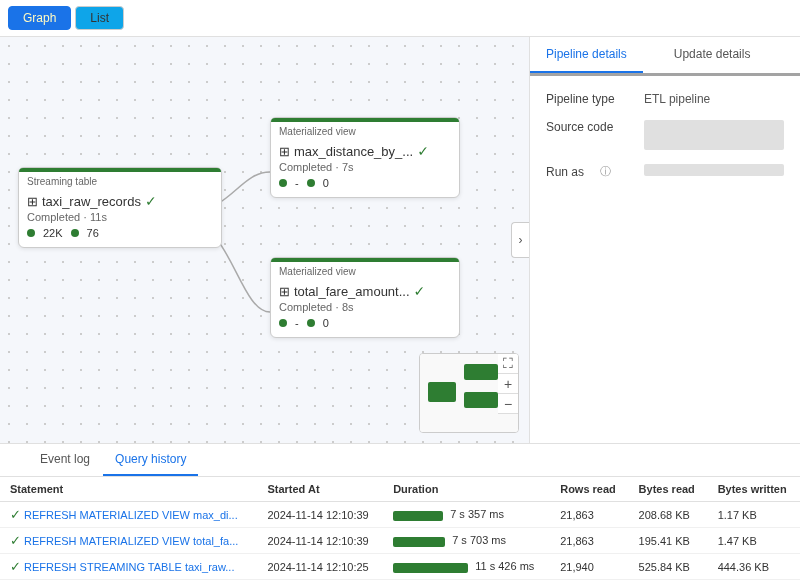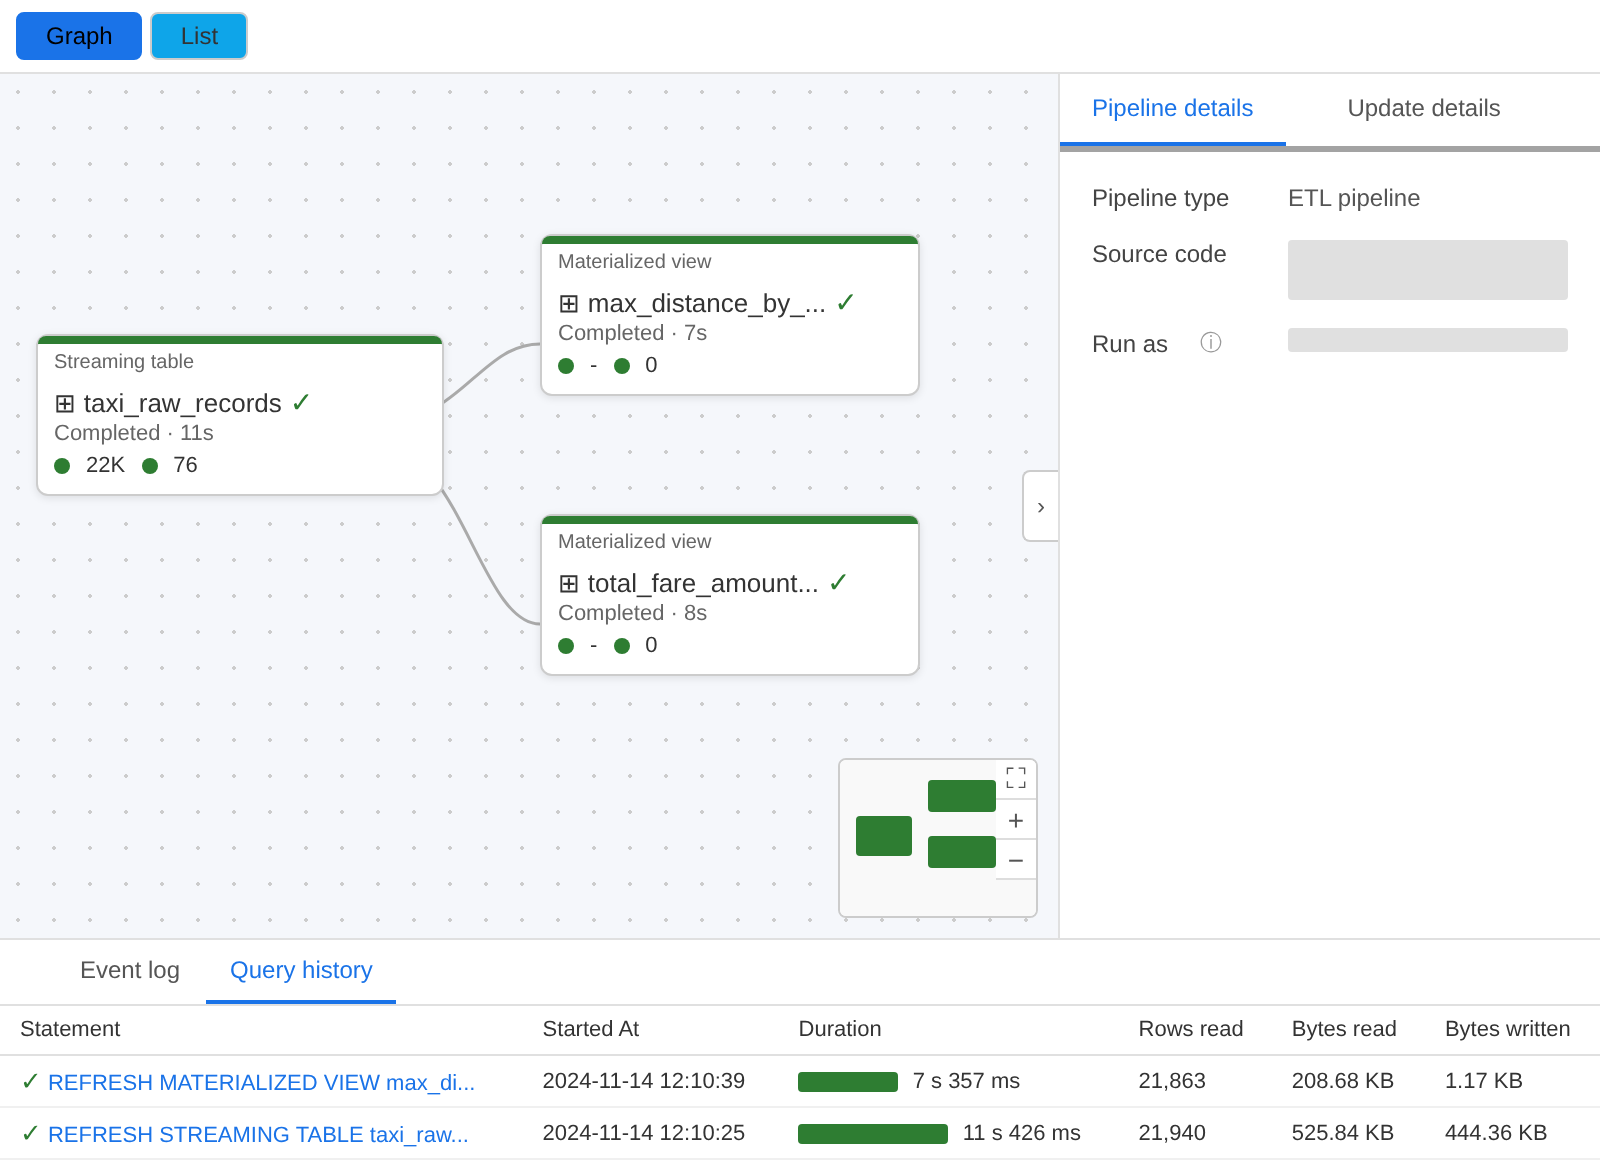--- a/index.html
+++ b/index.html
@@ -1,21 +1,21 @@
 <!DOCTYPE html>
 <html><head>
   <meta charset="utf-8">
   <style>
     * { box-sizing: border-box; margin: 0; padding: 0; }
     body { font-family: -apple-system, BlinkMacSystemFont, 'Segoe UI', sans-serif; font-size: 12px; background: #fff; color: #333; width: 800px; height: 580px; overflow: hidden; display: flex; flex-direction: column; }
 
     
     .top-tabs { display: flex; align-items: center; padding: 6px 8px; border-bottom: 1px solid #e0e0e0; gap: 4px; }
     .tab-btn { padding: 4px 14px; border-radius: 4px; border: 1px solid #ccc; background: #0ea5e9; cursor: pointer; font-size: 12px; color: #333; }
-    .tab-btn.active { background: #1a73e8; color: #000000; border-color: #1a73e8; }
+    .tab-btn.active { background: #1a73e8; color: #fef9c3; border-color: #1a73e8; }
 
     
     .main-content { display: flex; flex: 1; overflow: hidden; }
 
     
     .graph-area { flex: 1; background: #f5f7fb; background-image: radial-gradient(circle, #ccc 1px, transparent 1px); background-size: 18px 18px; position: relative; overflow: hidden; border-right: 1px solid #e0e0e0; }
 
     
     .node { position: absolute; background: #fff; border: 1px solid #ccc; border-radius: 6px; box-shadow: 0 1px 4px rgba(0,0,0,0.1); }
     .node-header { font-size: 10px; color: #666; padding: 4px 8px 0; }
@@ -60,21 +60,21 @@
     .detail-value.blurred-multi { background: #e0e0e0; height: 30px; border-radius: 2px; width: 150px; }
     .info-icon { color: #999; font-size: 11px; margin-left: 2px; }
 
     
     .bottom-section { border-top: 1px solid #e0e0e0; background: #fff; }
     .bottom-tabs { display: flex; gap: 1px; padding: 0 28px; border-bottom: 1px solid #e0e0e0; }
     .bottom-tab { padding: 8px 12px; font-size: 12px; cursor: pointer; color: #555; border-bottom: 2px solid transparent; }
     .bottom-tab.active { color: #1a73e8; border-bottom-color: #1a73e8; font-weight: 500; }
     .table-wrap { overflow-x: auto; }
     table { width: 100%; border-collapse: collapse; font-size: 11px; }
-    thead th { text-align: left; padding: 6px 10px; font-weight: 400; color: #333; border-bottom: 1px solid #e0e0e0; background: #fff; white-space: nowrap; }
+    thead th { text-align: left; padding: 6px 10px; font-weight: 700; color: #333; border-bottom: 1px solid #e0e0e0; background: #fff; white-space: nowrap; }
     tbody td { padding: 5px 10px; border-bottom: 1px solid #f0f0f0; white-space: nowrap; color: #333; }
     .status-check { color: #2e7d32; font-size: 13px; }
     .duration-bar { display: inline-block; height: 10px; background: #2e7d32; border-radius: 2px; margin-right: 4px; vertical-align: middle; }
     .link-text { color: #1a73e8; text-decoration: none; cursor: pointer; }
   </style>
 </head>
 <body>
 
 <div class="top-tabs">
   <button class="tab-btn active">Graph</button>
@@ -220,20 +220,34 @@
       <span class="duration-bar" style="width:50px;"></span>
       7 s 357 ms
     </td>
     <td>21,863</td>
     <td>208.68 KB</td>
     <td>1.17 KB</td>
   </tr>
           <tr>
     <td>
       <span class="status-check">✓</span>
+      <a class="link-text">REFRESH MATERIALIZED VIEW total_fa...</a>
+    </td>
+    <td>2024-11-14 12:10:39</td>
+    <td>
+      <span class="duration-bar" style="width:52px;"></span>
+      7 s 703 ms
+    </td>
+    <td>21,863</td>
+    <td>195.41 KB</td>
+    <td>1.47 KB</td>
+  </tr>
+          <tr>
+    <td>
+      <span class="status-check">✓</span>
       <a class="link-text">REFRESH STREAMING TABLE taxi_raw...</a>
     </td>
     <td>2024-11-14 12:10:25</td>
     <td>
       <span class="duration-bar" style="width:75px;"></span>
       11 s 426 ms
     </td>
     <td>21,940</td>
     <td>525.84 KB</td>
     <td>444.36 KB</td>

